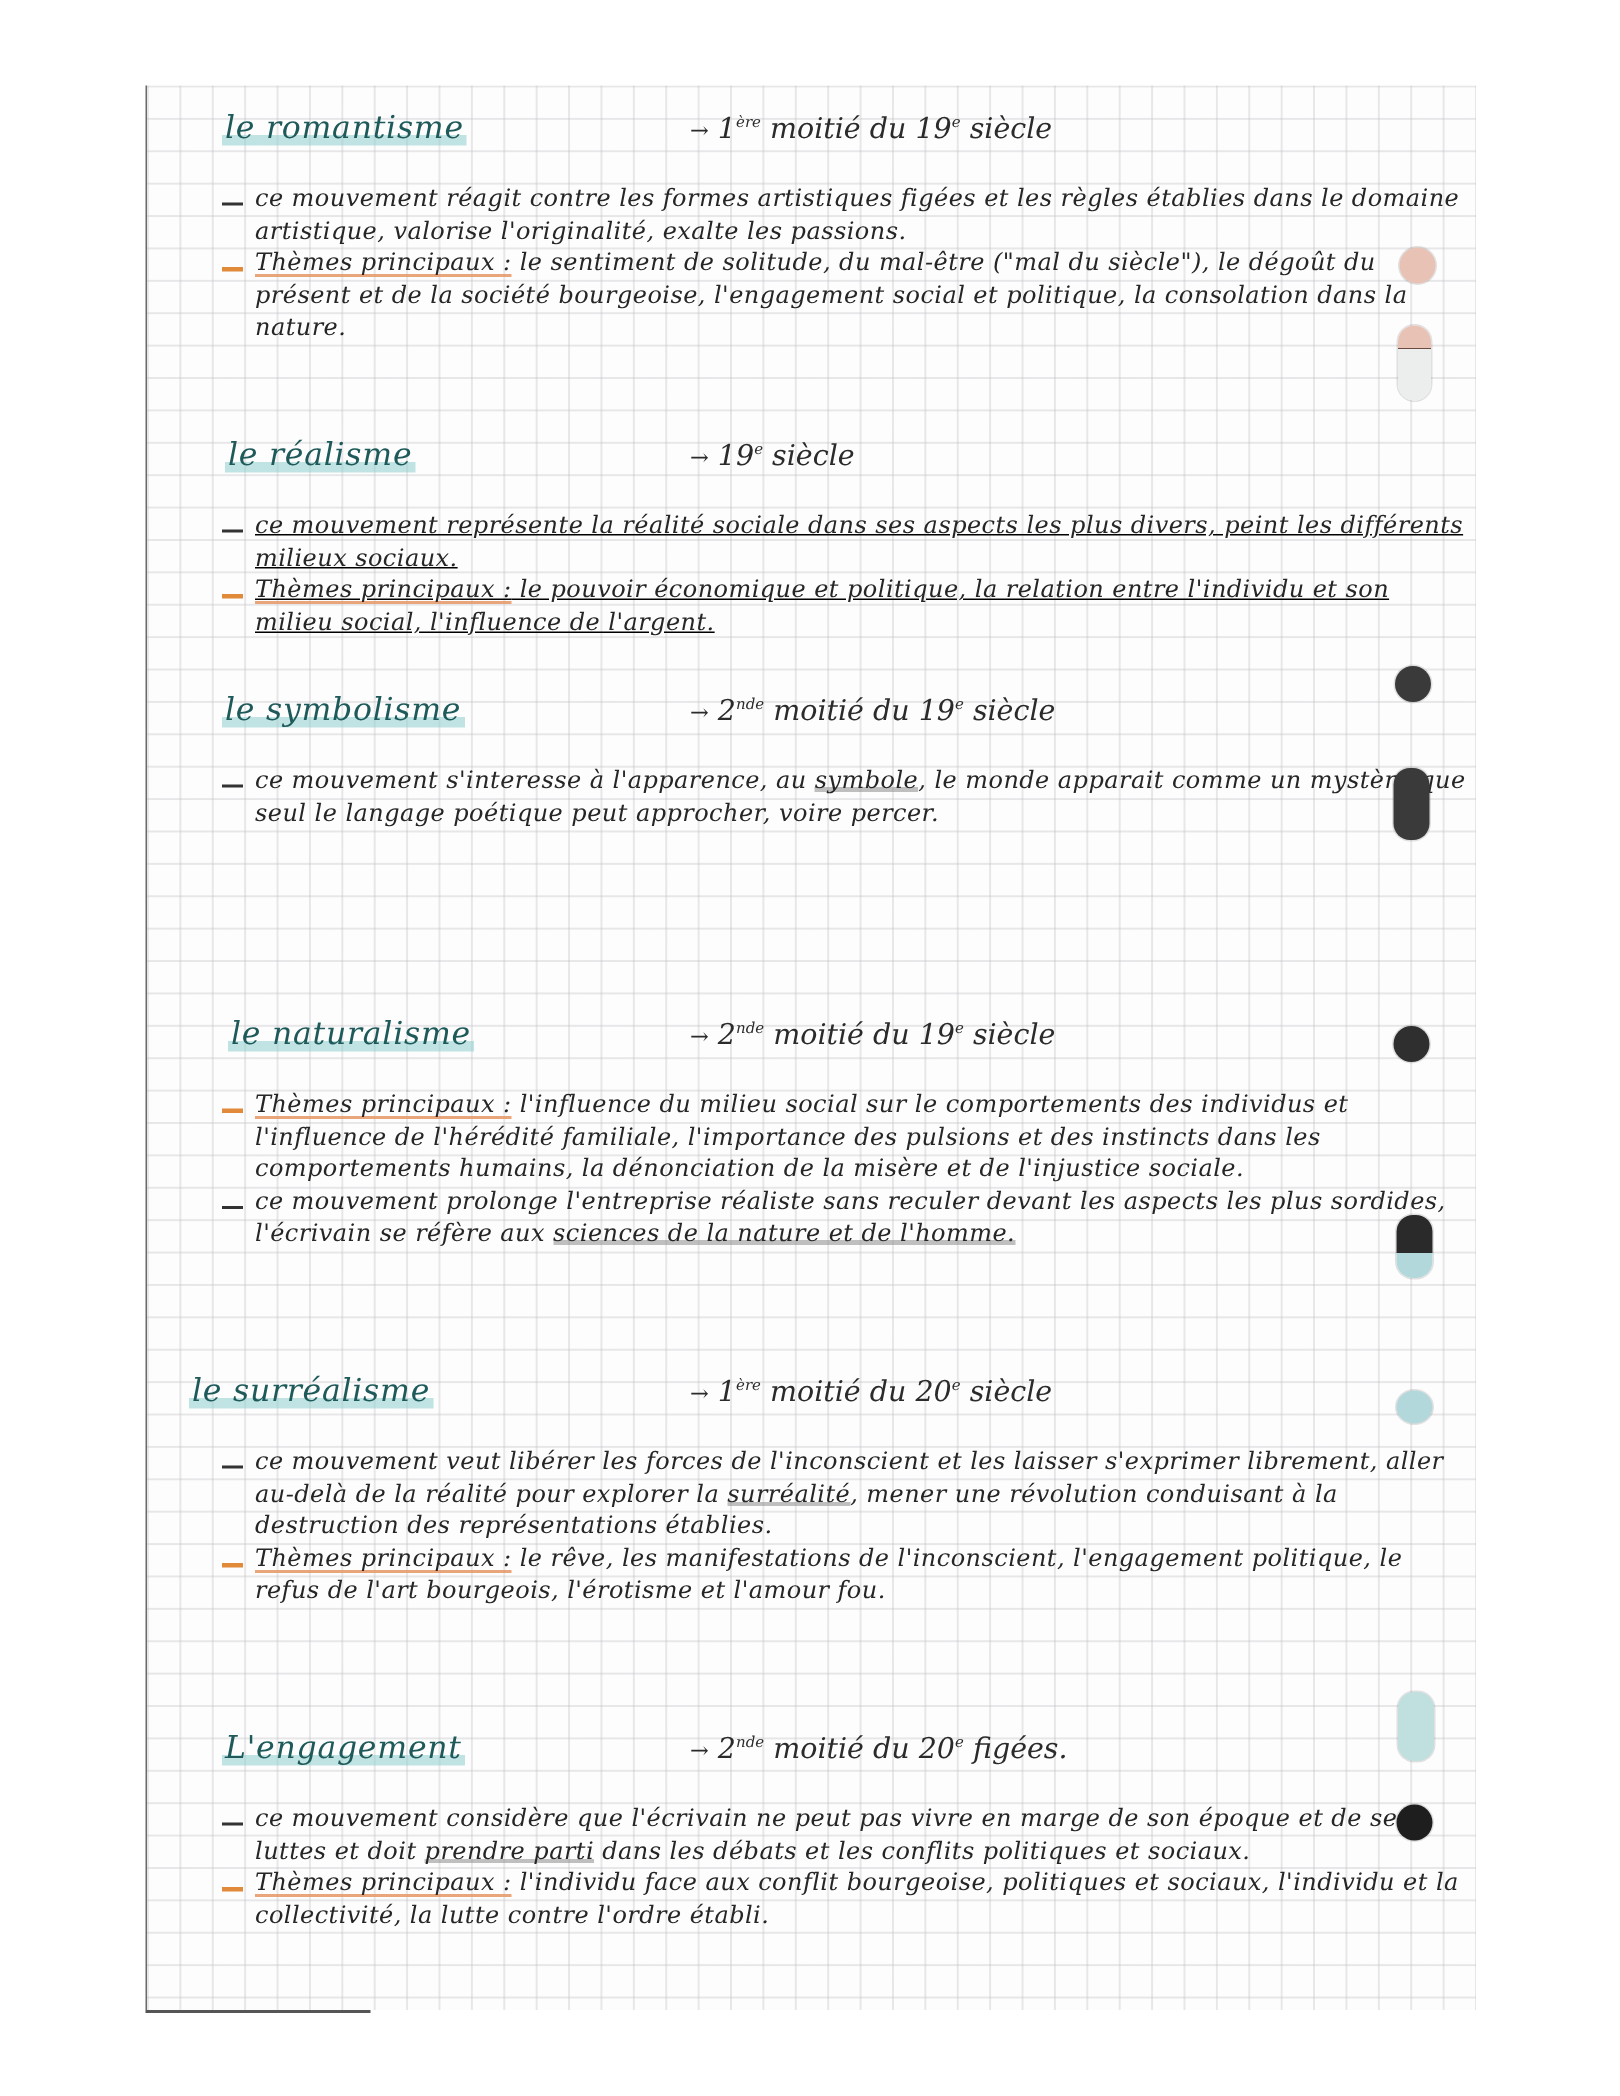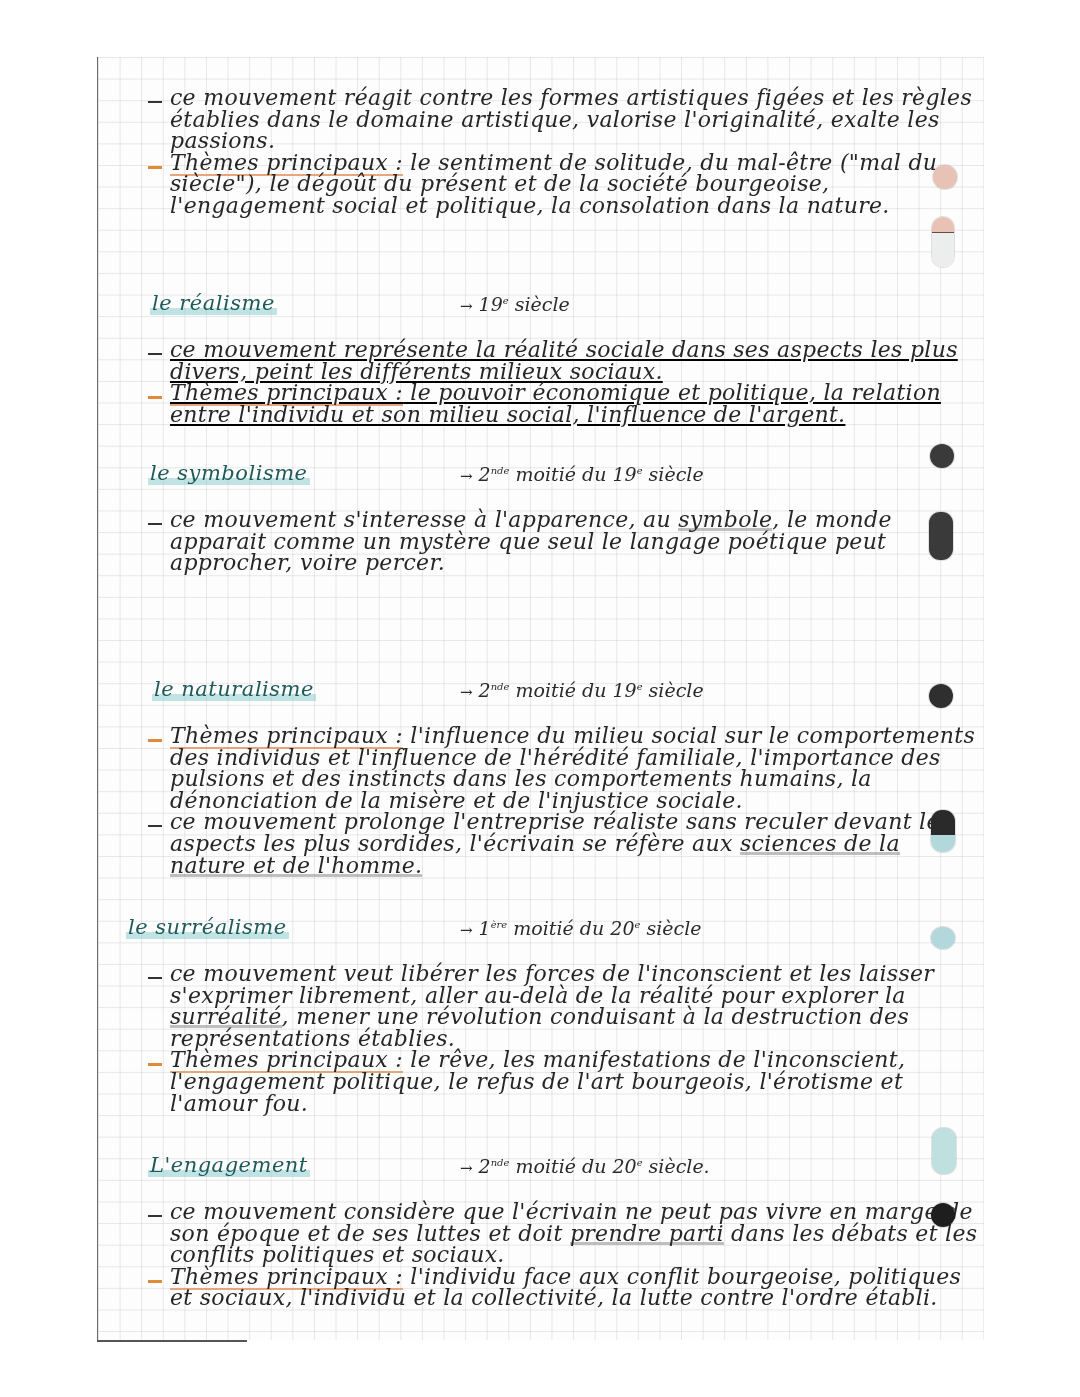--- a/index.html
+++ b/index.html
@@ -73,21 +73,21 @@
   .period sup {
     font-size: 10px;
   }
   .body {
     position: relative;
     margin-top: 16px;
     margin-left: 50px;
     width: 830px;
     font-family: "DejaVu Serif", serif;
     font-style: italic;
-    font-size: 22px;
+    font-size: 16px;
     line-height: 21.6px;
     color: #262626;
     letter-spacing: 0.3px;
   }
   .item {
     position: relative;
     padding-left: 22px;
   }
   .dash {
     position: absolute;
@@ -122,20 +122,26 @@
     border-radius: 11px;
     box-shadow: 0 0 0 1px rgba(60,60,60,0.15);
   }
 </style>
 </head>
 <body>
 
 <div class="page">
 
   <div class="section" style="top:14px;">
+    <div class="heading-row">
+      <span class="title" style="left:50px;">le romantisme</span>
+      <span class="period">
+        <span class="arrow">→</span><span>1</span><sup>ère</sup><span> moitié du 19</span><sup>e</sup><span> siècle</span>
+      </span>
+    </div>
     <div class="body">
       <div class="item">
         <span class="dash"></span>
         <span>ce mouvement réagit contre les formes artistiques figées et les règles établies dans le domaine artistique, valorise l'originalité, exalte les passions.</span>
       </div>
       <div class="item">
         <span class="dash orange"></span>
         <span class="themes-label">Thèmes principaux :</span><span> le sentiment de solitude, du mal-être ("mal du siècle"), le dégoût du présent et de la société bourgeoise, l'engagement social et politique, la consolation dans la nature.</span>
       </div>
     </div>
@@ -210,21 +216,21 @@
         <span class="dash orange"></span>
         <span class="themes-label">Thèmes principaux :</span><span> le rêve, les manifestations de l'inconscient, l'engagement politique, le refus de l'art bourgeois, l'érotisme et l'amour fou.</span>
       </div>
     </div>
   </div>
 
   <div class="section" style="top:1094px;">
     <div class="heading-row">
       <span class="title" style="left:50px;">L'engagement</span>
       <span class="period">
-        <span class="arrow">→</span><span>2</span><sup>nde</sup><span> moitié du 20</span><sup>e</sup><span> siècle.</span>
+        <span class="arrow">→</span><span>2</span><sup>nde</sup><span> moitié du 20</span><sup>e</sup><span> figées.</span>
       </span>
     </div>
     <div class="body">
       <div class="item">
         <span class="dash"></span>
         <span>ce mouvement considère que l'écrivain ne peut pas vivre en marge de son époque et de ses luttes et doit </span><span class="hl-gray">prendre parti</span><span> dans les débats et les conflits politiques et sociaux.</span>
       </div>
       <div class="item">
         <span class="dash orange"></span>
         <span class="themes-label">Thèmes principaux :</span><span> l'individu face aux conflit bourgeoise, politiques et sociaux, l'individu et la collectivité, la lutte contre l'ordre établi.</span>

